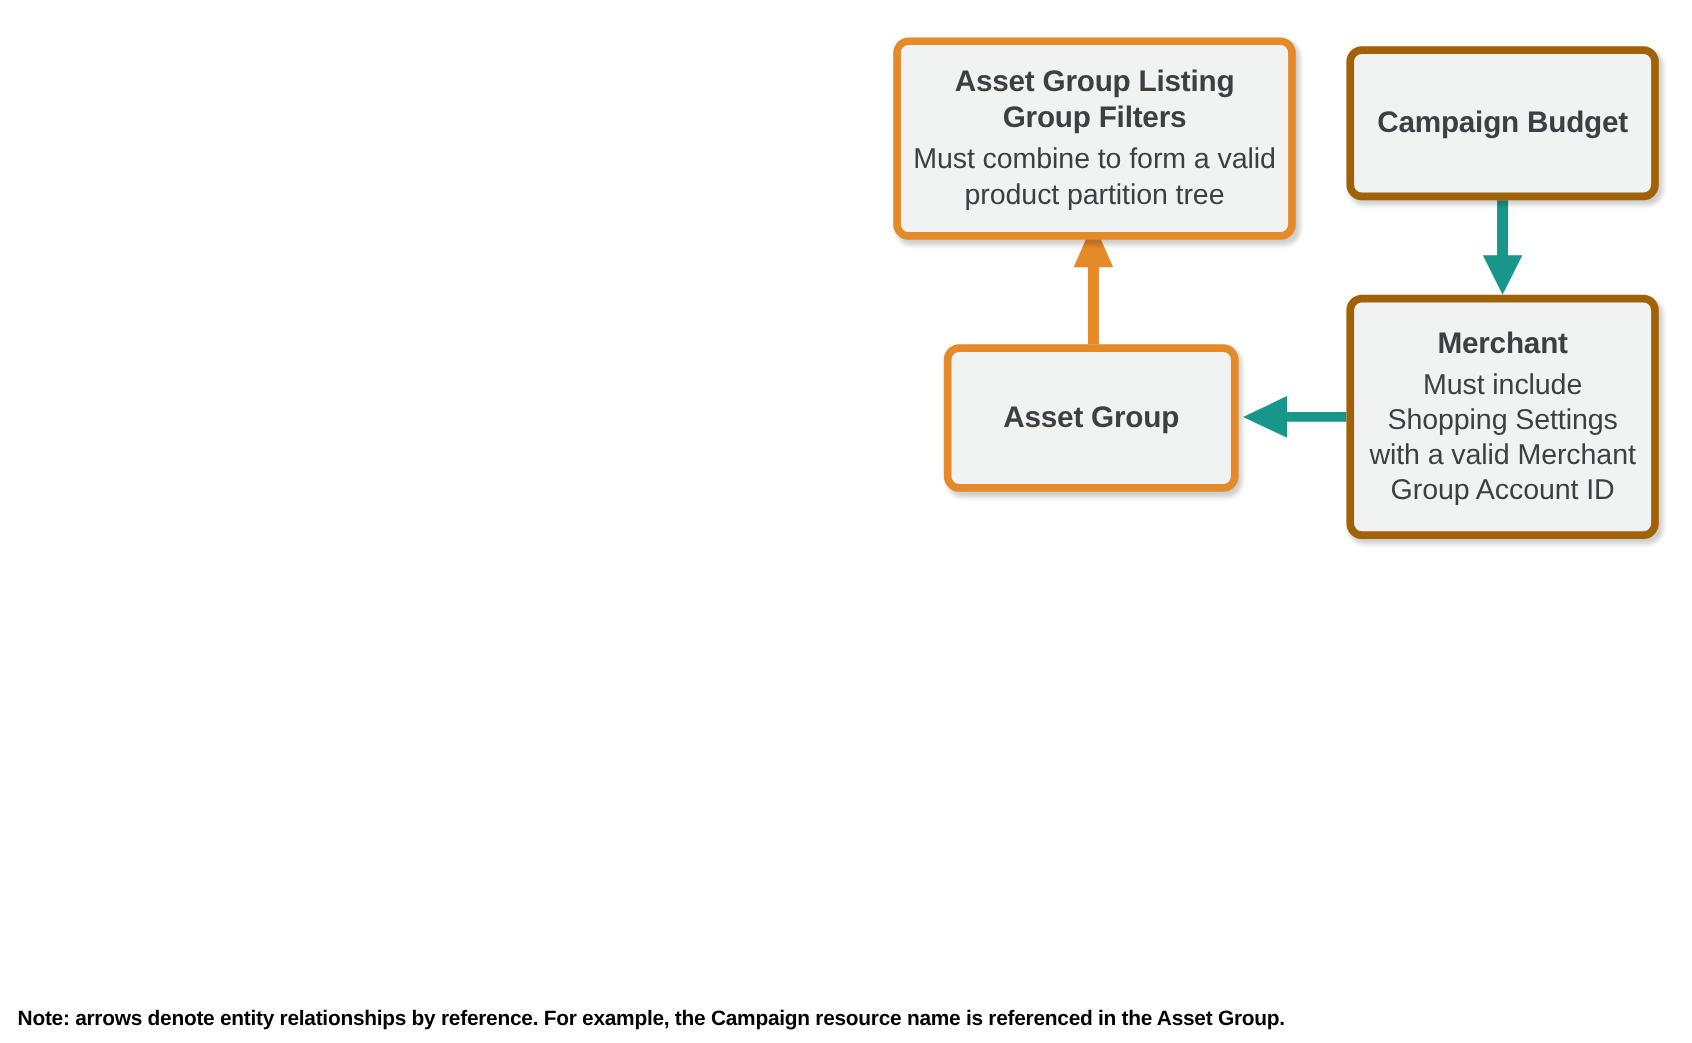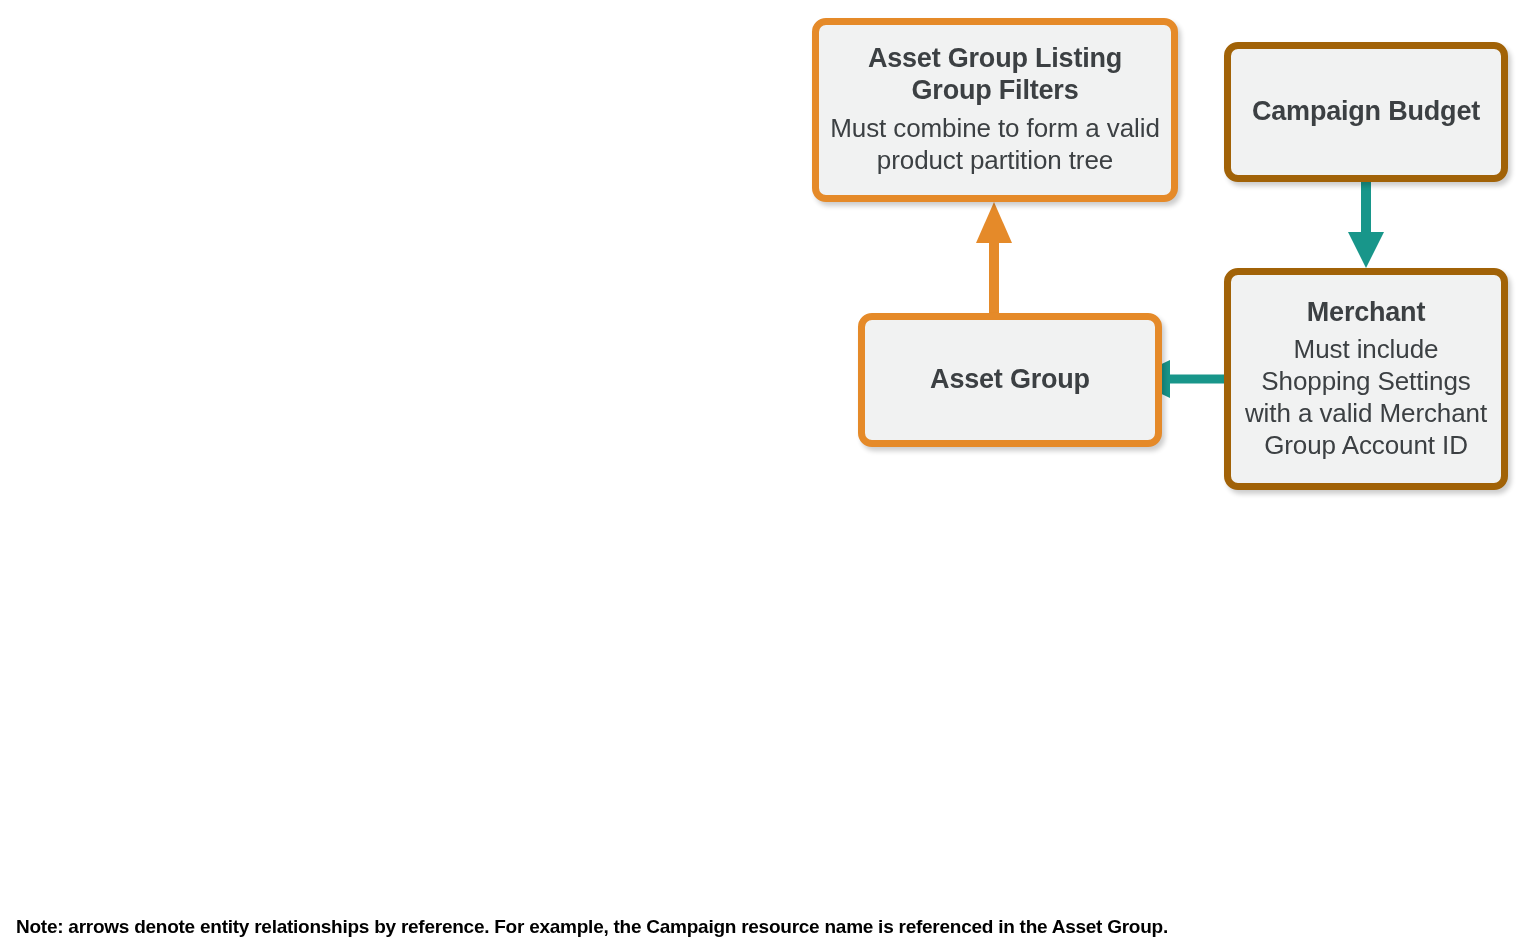--- a/index.html
+++ b/index.html
@@ -49,23 +49,23 @@
   .node-desc {
     font-weight: normal;
     font-size: 26px;
     line-height: 1.22;
     color: #3c4043;
     margin-top: 6px;
     letter-spacing: -0.1px;
   }
 
   
-  #node-aglgf   { left: 812px;  top: 18px;  width: 366px; height: 184px; }
+  #node-aglgf   { left: 812px;  top: 34px;  width: 366px; height: 184px; }
   #node-budget  { left: 1224px; top: 42px;  width: 284px; height: 140px; }
-  #node-asset   { left: 858px;  top: 313px; width: 304px; height: 134px; }
+  #node-asset   { left: 858px;  top: 313px; width: 268px; height: 134px; }
   #node-campaign{ left: 1224px; top: 268px; width: 284px; height: 222px; }
 
   
   #edges {
     position: absolute;
     left: 0; top: 0;
     width: 1538px; height: 948px;
     pointer-events: none;
   }
 

